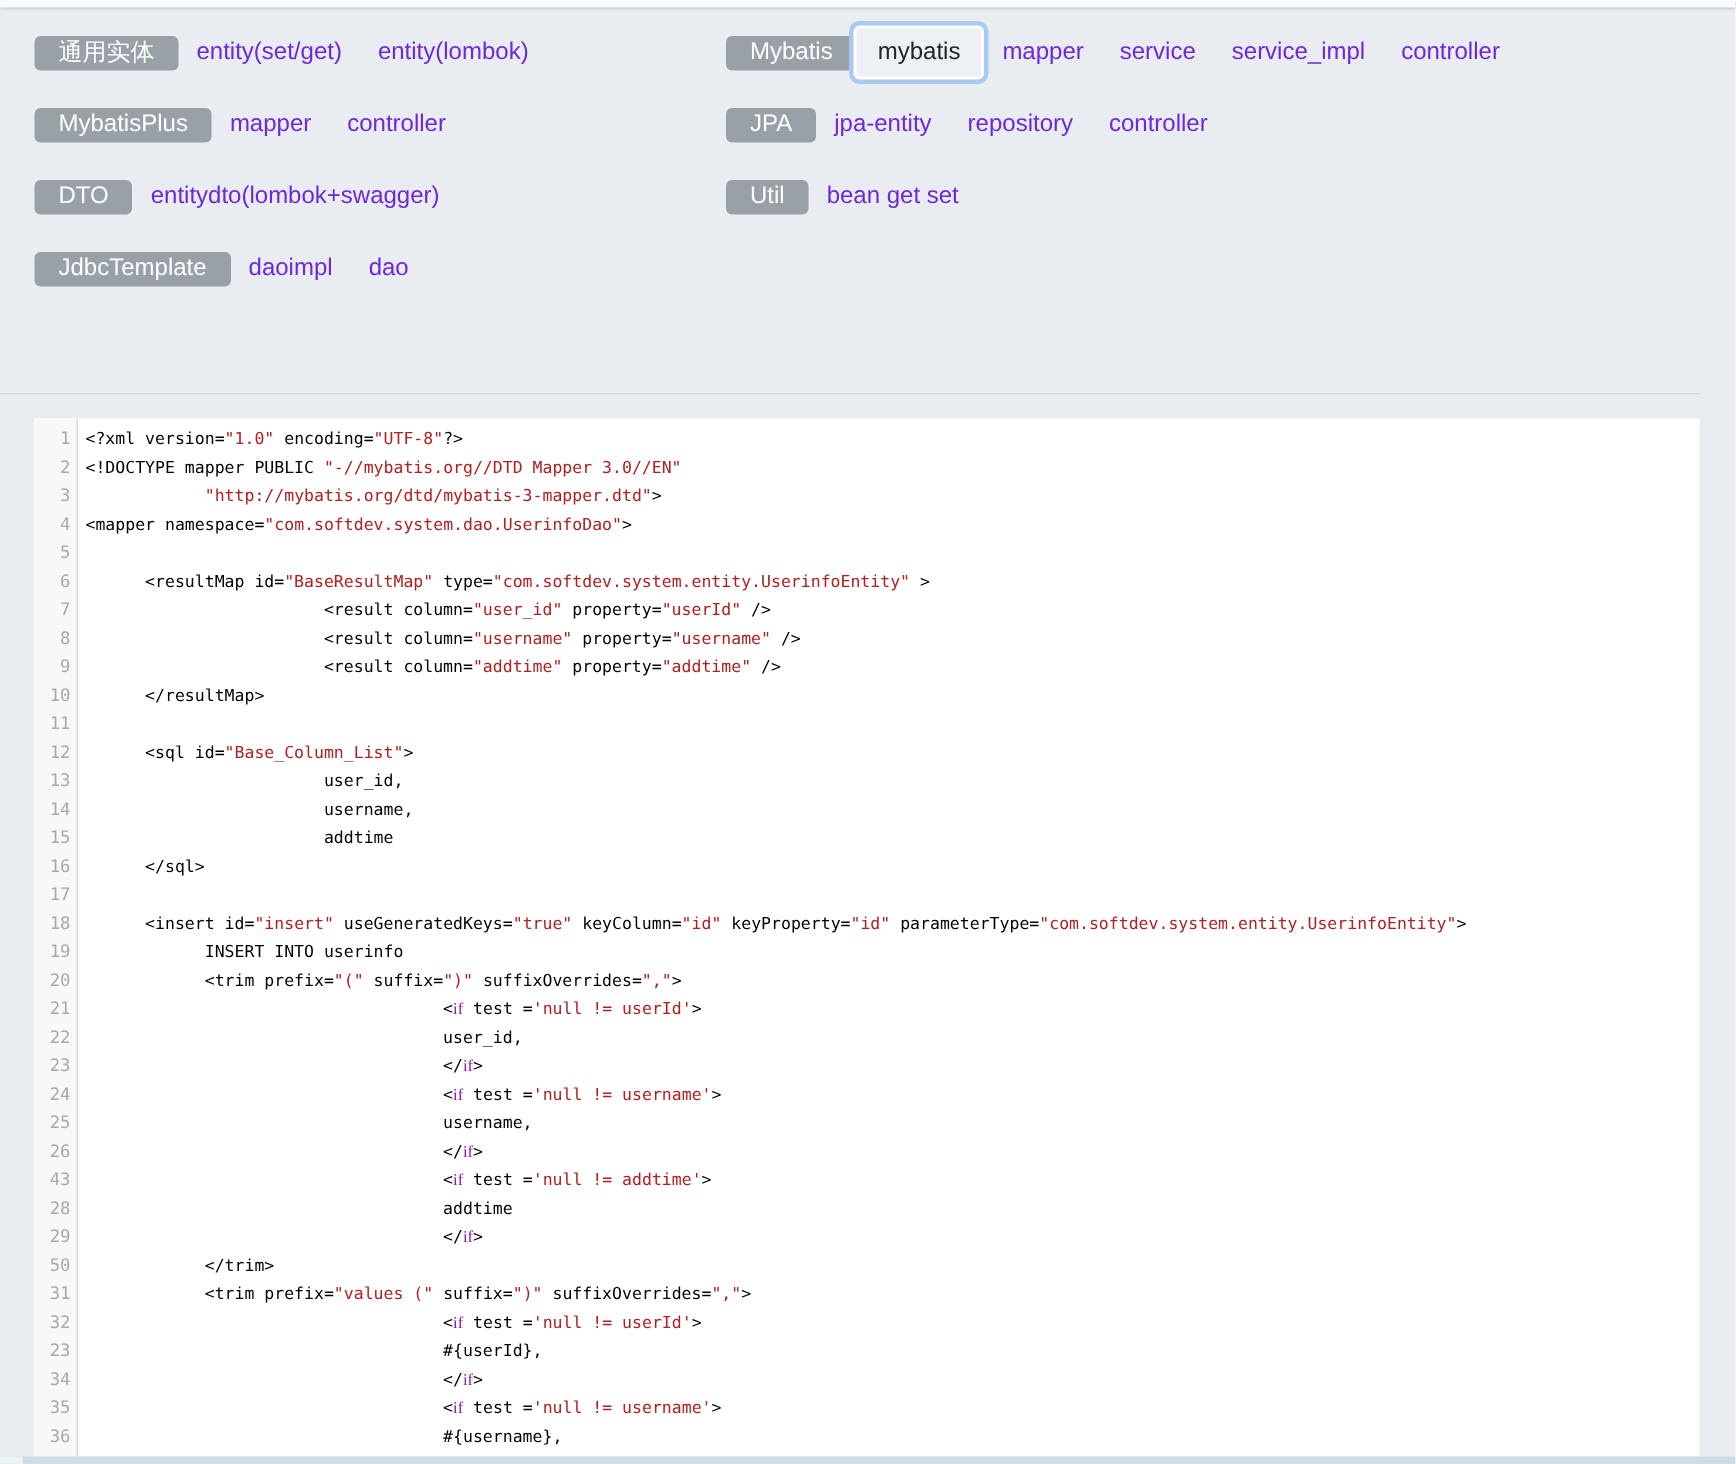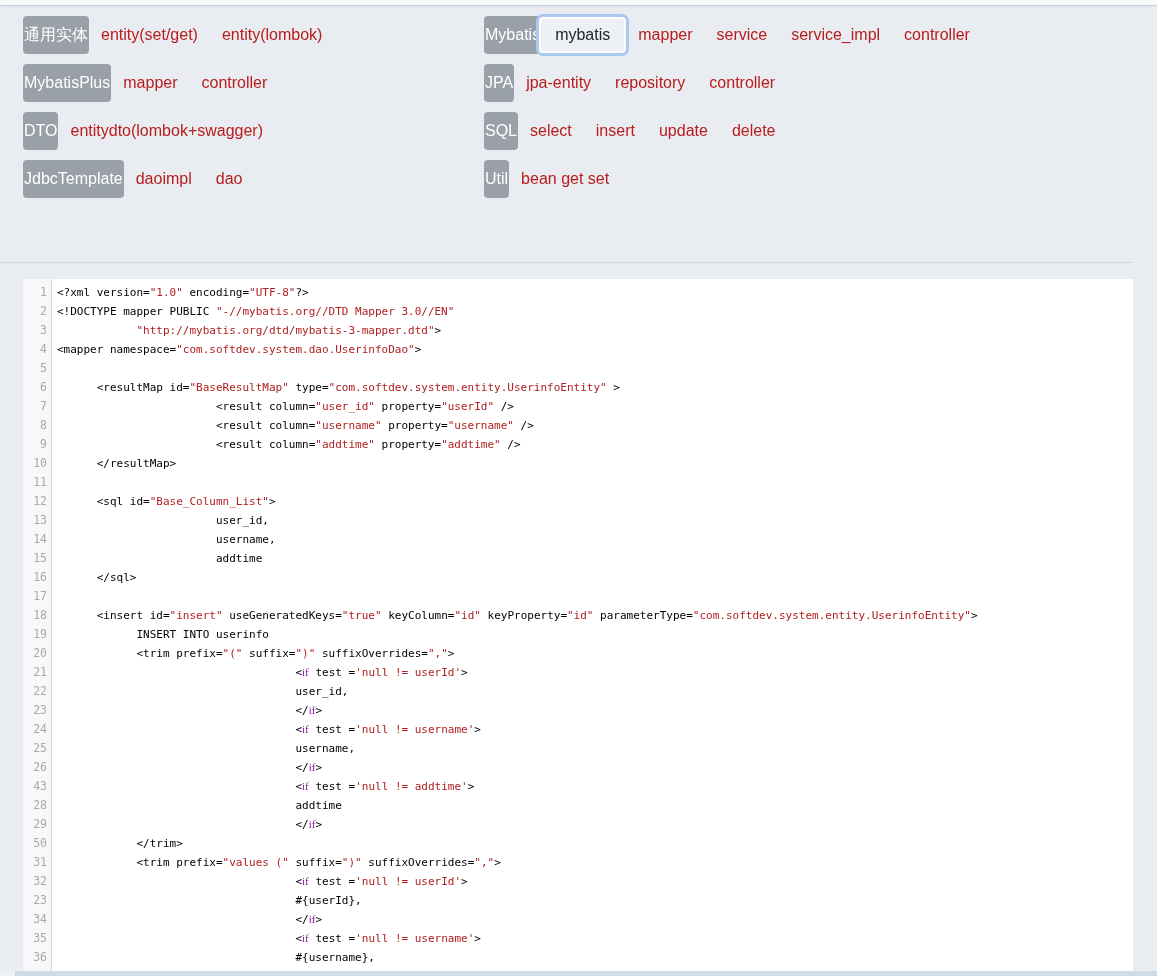--- a/index.html
+++ b/index.html
@@ -12,28 +12,28 @@
   .top-strip {
     position: absolute; left: 0; top: 0; width: 1157px; height: 5px;
     background: #f9fafa;
     box-shadow: 0 1px 2px rgba(120,130,140,0.35);
   }
   .toolbar-col { position: absolute; top: 16px; }
   .toolbar-col.left { left: 23px; }
   .toolbar-col.right { left: 484px; }
   .group-row { display: flex; align-items: center; height: 38px; margin-bottom: 10px; }
   .group-chip {
-    display: flex; align-items: center; height: 38px;
-    padding: 0 1px; border: none;
+    display: flex; align-items: center; height: 23px;
+    padding: 0 16px; border: none;
     background: var(--chip, #9aa0a8); color: #ffffff;
     font-size: 16px; font-family: inherit;
     border-radius: 4px; white-space: nowrap;
   }
   .tool-item {
-    padding: 0 12px; font-size: 16px; color: #b91c1c;
+    padding: 0 12px; font-size: 16px; color: #6d28d9;
     text-decoration: none; white-space: nowrap; cursor: pointer;
   }
   .tool-item.selected {
     display: flex; align-items: center; height: 36px;
     margin: 0 0 0 -2px; padding: 0 14px;
     background: #edf0f4;
     border: 2px solid #ffffff; border-radius: 4px;
     box-shadow: 0 0 0 3px var(--focus, #a9c9f0);
     color: #212529;
   }
@@ -107,27 +107,20 @@
       <a class="tool-item">service_impl</a>
       <a class="tool-item">controller</a>
     </div>
     <div class="group-row">
       <button class="group-chip">JPA</button>
       <a class="tool-item">jpa-entity</a>
       <a class="tool-item">repository</a>
       <a class="tool-item">controller</a>
     </div>
     <div class="group-row">
-      <button class="group-chip">SQL</button>
-      <a class="tool-item">select</a>
-      <a class="tool-item">insert</a>
-      <a class="tool-item">update</a>
-      <a class="tool-item">delete</a>
-    </div>
-    <div class="group-row">
       <button class="group-chip">Util</button>
       <a class="tool-item">bean get set</a>
     </div>
   </div>
 
 <div class="divider"></div>
 
 <div class="editor-panel">
   <div class="gutter" id="gutter">
       <div class="line-no">1</div>

